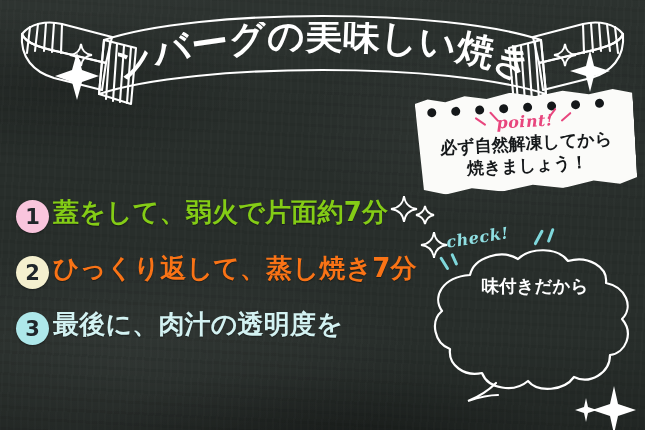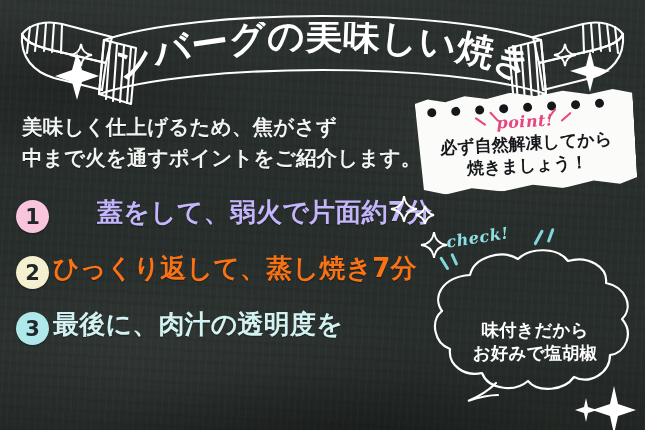--- a/index.html
+++ b/index.html
@@ -167,21 +167,20 @@
   #bubble svg { position: absolute; inset: 0; overflow: visible; }
   #bubble-body {
     position: absolute;
     left: 10px; right: 8px; top: 30px;
     text-align: center;
     color: #ffffff;
     font-size: 17.5px;
     font-weight: 700;
     line-height: 1.33;
     letter-spacing: .1px;
-    margin-top: 44px;
   }
   #check-label {
     position: absolute;
     left: 446px; top: 228px;
     color: #8fdfe2;
     font-family: "DejaVu Serif", "Liberation Serif", serif;
     font-style: italic;
     font-weight: 700;
     font-size: 16px;
     letter-spacing: .6px;
@@ -243,30 +242,26 @@
     <svg id="banner-title" viewBox="0 0 410 76">
       <defs>
         <path id="arc" d="M6,56 C96,16 314,16 404,56"></path>
       </defs>
       <text text-anchor="middle">
         <textPath href="#arc" startOffset="50%">ハンバーグの美味しい焼き方</textPath>
       </text>
     </svg>
   </div>
 
-  <div id="subtitle">
-    <div>美味しく仕上げるため、焦がさず</div>
-    <div>中まで火を通すポイントをご紹介します。</div>
-  </div>
 
   <div id="steps">
 
     <div class="step">
       <div class="step-num" style="background: rgb(249, 197, 221);">1</div>
-      <div class="step-text" style="color: #c4b5fd; margin-left: 44px;">
+      <div class="step-text" style="color: #84cc16;">
         <span>蓋をして、弱火で片面約7分</span>
       </div>
     </div>
 
     <div class="step">
       <div class="step-num" style="background: rgb(245, 240, 207);">2</div>
       <div class="step-text" style="color: #f97316;">
         <span>ひっくり返して、蒸し焼き7分</span>
       </div>
     </div>
@@ -320,21 +315,20 @@
            C180,128 160,140 144,132
            C134,146 108,148 98,136
            C84,148 58,144 52,128
            C34,132 18,120 20,104
            C4,98 0,76 12,66
            C2,52 12,32 40,30 Z"></path>
       <path fill="none" stroke="#ffffff" stroke-width="2.2" stroke-linecap="round" d="M66,138 C58,146 48,152 38,156 C50,152 58,150 68,150"></path>
     </svg>
     <div id="bubble-body">
       <div>味付きだから</div>
-      <div>お好みで塩胡椒</div>
     </div>
   </div>
 
   <svg style="position:absolute;left:0;top:0;width:645px;height:430px;pointer-events:none">
     <g fill="none" stroke="#ffffff" stroke-width="1.9">
       <path d="M434,232 C435,240 439,244 447,245 C439,246 435,250 434,258 C433,250 429,246 421,245 C429,244 433,240 434,232 Z"></path>
       <path d="M432,224 C433,229 436,232 441,233 C436,234 433,237 432,242 C431,237 428,234 423,233 C428,232 431,229 432,224 Z" opacity="0"></path>
     </g>
     <g fill="#ffffff">
       <path d="M430,222 L433,234 L445,238 L433,242 L430,254 L427,242 L415,238 L427,234 Z" opacity="0"></path>

